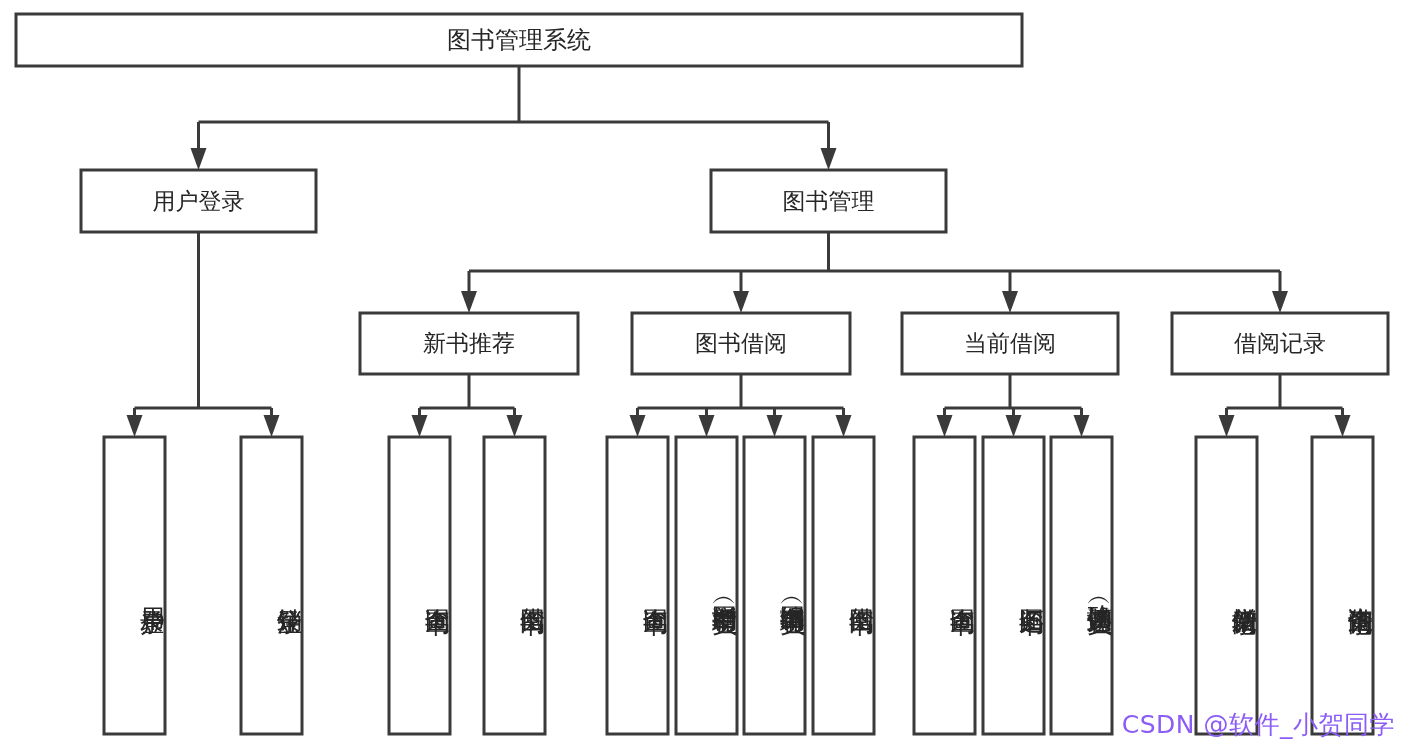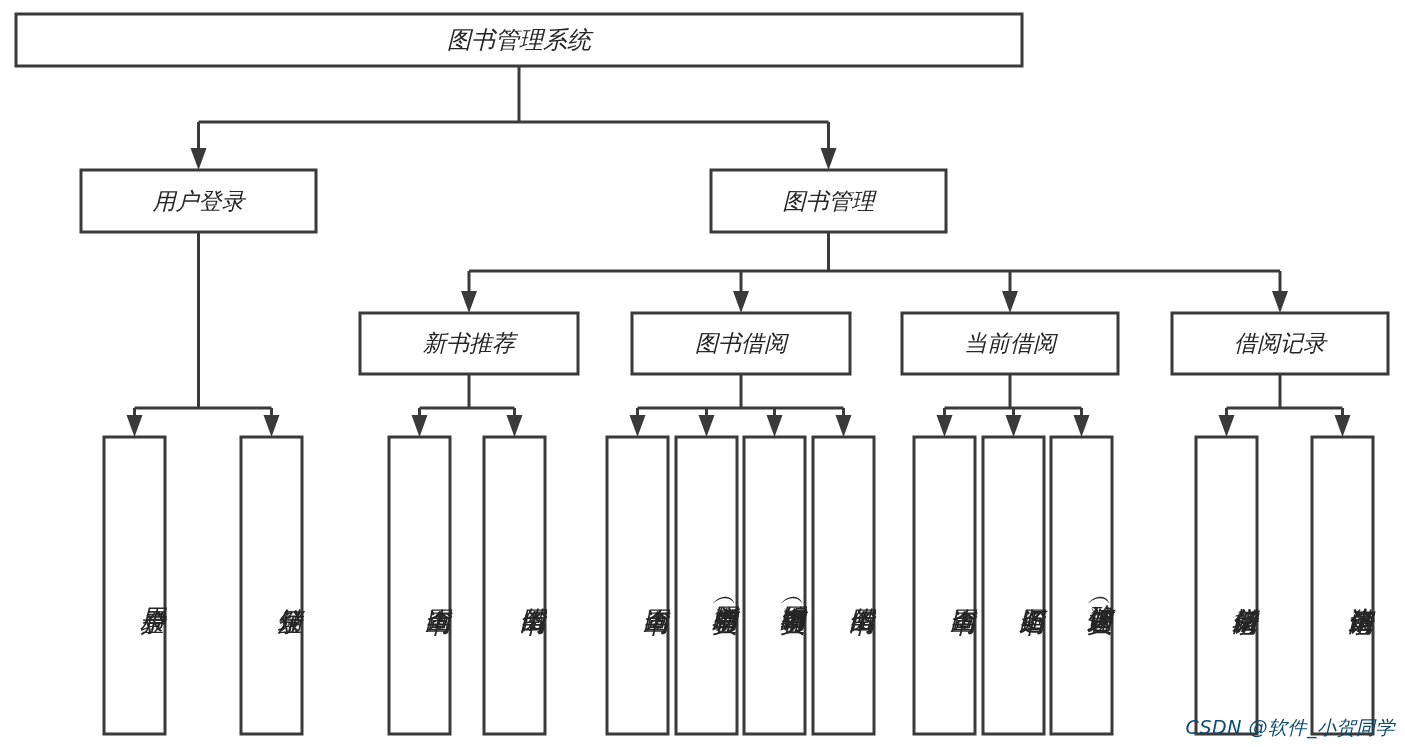--- a/index.html
+++ b/index.html
@@ -12,21 +12,20 @@
     width: 1405px;
     height: 747px;
     font-family: "DejaVu Sans", "Liberation Sans", sans-serif;
     overflow: hidden;
     position: relative;
   }
   #diagram-root {
     position: relative;
     width: 1405px;
     height: 747px;
-    font-style: italic;
   }
   svg.diagram-canvas {
     position: absolute;
     top: 0;
     left: 0;
     width: 1405px;
     height: 747px;
     display: block;
   }
   .node-box {
@@ -71,22 +70,22 @@
     pointer-events: none;
     display: flex;
     align-items: flex-start;
     justify-content: center;
   }
   .watermark {
     position: absolute;
     right: 10px;
     bottom: 6px;
     font-family: "DejaVu Sans", "Liberation Sans", sans-serif;
-    font-size: 19px;
-    color: #0c4a6e;
+    font-size: 25px;
+    color: #8b5cf6;
     letter-spacing: 0.5px;
     user-select: none;
   }
 </style>
 </head>
 <body>
 
 <div id="diagram-root">
 
   <svg class="diagram-canvas" viewBox="0 0 1405 747">

